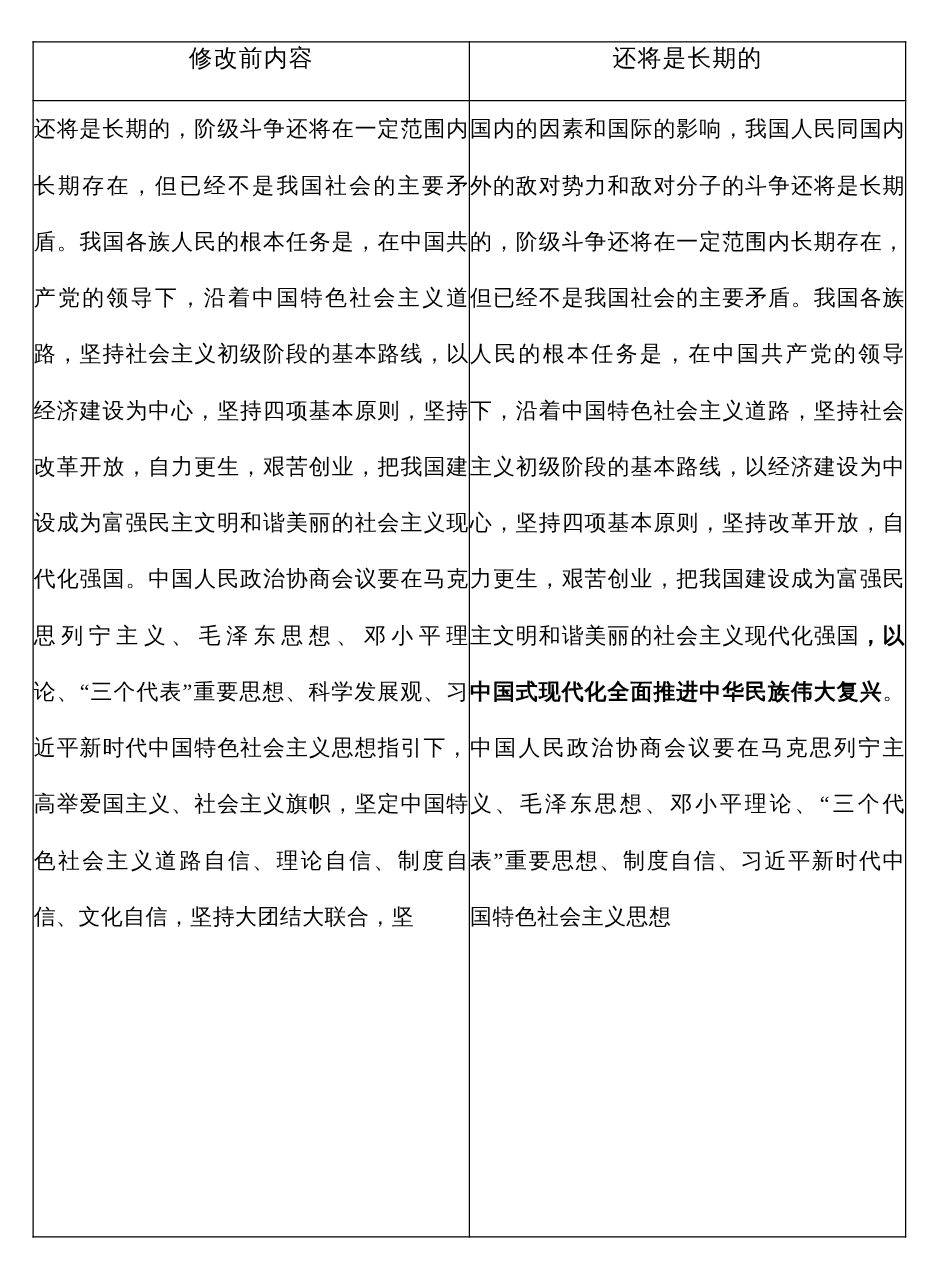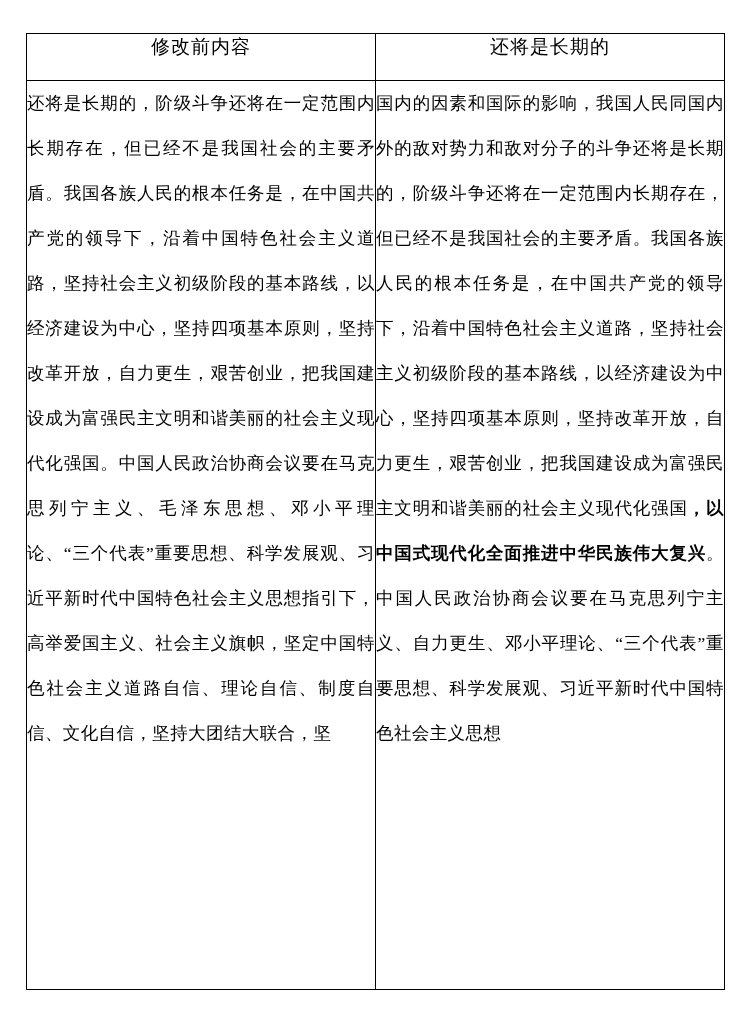--- a/index.html
+++ b/index.html
@@ -70,18 +70,18 @@
         <th class="hdr-cell col-left">修改前内容</th>
         <th class="hdr-cell col-right">还将是长期的</th>
       </tr>
     </thead>
     <tbody>
       <tr>
         <td class="body-cell col-left">
           <p class="para">还将是长期的，阶级斗争还将在一定范围内长期存在，但已经不是我国社会的主要矛盾。我国各族人民的根本任务是，在中国共产党的领导下，沿着中国特色社会主义道路，坚持社会主义初级阶段的基本路线，以经济建设为中心，坚持四项基本原则，坚持改革开放，自力更生，艰苦创业，把我国建设成为富强民主文明和谐美丽的社会主义现代化强国。中国人民政治协商会议要在马克思列宁主义、毛泽东思想、邓小平理论、“三个代表”重要思想、科学发展观、习近平新时代中国特色社会主义思想指引下，高举爱国主义、社会主义旗帜，坚定中国特色社会主义道路自信、理论自信、制度自信、文化自信，坚持大团结大联合，坚</p>
         </td>
         <td class="body-cell col-right">
-          <p class="para"><span>国内的因素和国际的影响，我国人民同国内外的敌对势力和敌对分子的斗争还将是长期的，阶级斗争还将在一定范围内长期存在，但已经不是我国社会的主要矛盾。我国各族人民的根本任务是，在中国共产党的领导下，沿着中国特色社会主义道路，坚持社会主义初级阶段的基本路线，以经济建设为中心，坚持四项基本原则，坚持改革开放，自力更生，艰苦创业，把我国建设成为富强民主文明和谐美丽的社会主义现代化强国</span><span class="bold-ins">，以中国式现代化全面推进中华民族伟大复兴</span><span>。中国人民政治协商会议要在马克思列宁主义、自力更生、邓小平理论、“三个代表”重要思想、科学发展观、习近平新时代中国特色社会主义思想</span></p>
+          <p class="para"><span>国内的因素和国际的影响，我国人民同国内外的敌对势力和敌对分子的斗争还将是长期的，阶级斗争还将在一定范围内长期存在，但已经不是我国社会的主要矛盾。我国各族人民的根本任务是，在中国共产党的领导下，沿着中国特色社会主义道路，坚持社会主义初级阶段的基本路线，以经济建设为中心，坚持四项基本原则，坚持改革开放，自力更生，艰苦创业，把我国建设成为富强民主文明和谐美丽的社会主义现代化强国</span><span class="bold-ins">，以中国式现代化全面推进中华民族伟大复兴</span><span>。中国人民政治协商会议要在马克思列宁主义、毛泽东思想、邓小平理论、“三个代表”重要思想、制度自信、习近平新时代中国特色社会主义思想</span></p>
         </td>
       </tr>
     </tbody>
   </table>
 </div>
 
 </body></html>

